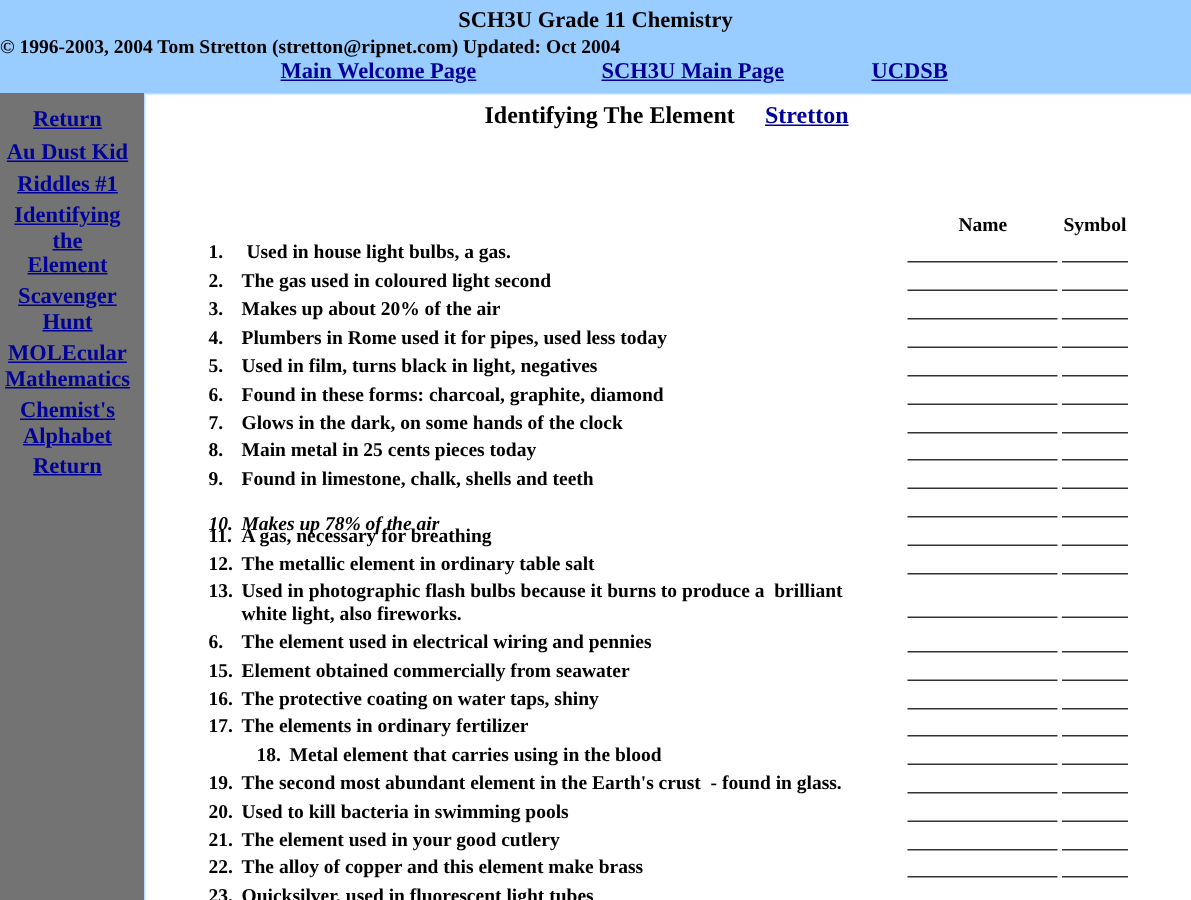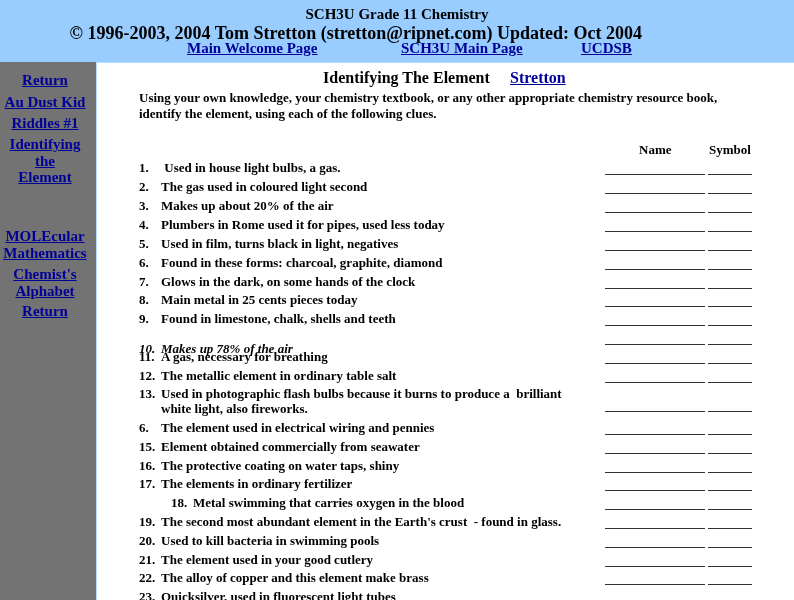--- a/index.html
+++ b/index.html
@@ -16,21 +16,21 @@
     .header {
       position: absolute; left: 0; top: 0; width: 794px; height: 62px;
       background: #99CCFF; text-align: center;
     }
     .header .title {
       position: absolute; left: 0; width: 794px; top: 6px;
       font-size: 15px; font-weight: bold; text-align: center;
     }
     .header .copyright {
       position: absolute; left: 0; width: 642px; top: 23px;
-      font-size: 18px; font-weight: bold; text-align: right;
+      font-size: 13px; font-weight: bold; text-align: left;
     }
     .header .nav a {
       position: absolute; top: 40px; font-size: 15px;
     }
     .sidebar {
       position: absolute; left: 0; top: 62px; width: 96px; height: 538px;
       background: #737373;
     }
     .sidebar a {
       display: block; text-align: center; font-size: 15px; line-height: 16.5px;
@@ -77,29 +77,29 @@
     <a href="#" style="left:401px">SCH3U Main Page</a>
     <a href="#" style="left:581px">UCDSB</a>
   </div>
 </div>
 
 <div class="sidebar">
   <a href="#" style="top:10px">Return</a>
   <a href="#" style="top:32px">Au Dust Kid</a>
   <a href="#" style="top:53px">Riddles #1</a>
   <a href="#" style="top:74px; width:86px; left:2px; word-spacing:60px;">Identifying the Element</a>
+  <a href="#" style="top:128px; word-spacing:60px;">Scavenger Hunt</a>
   <a href="#" style="top:166px; word-spacing:60px;">MOLEcular Mathematics</a>
   <a href="#" style="top:204px; word-spacing:60px;">Chemist's Alphabet</a>
   <a href="#" style="top:241px">Return</a>
 </div>
 
 <div class="content">
   <div class="page-heading">Identifying The Element</div>
   <a href="#" class="answers-link">Stretton</a>
-  <div class="intro">Using your own knowledge, your chemistry textbook, or any other appropriate chemistry resource book, identify the element, using each of the following clues.</div>
 
   <div class="col-head" style="left:542px">Name</div>
   <div class="col-head" style="left:612px">Symbol</div>
 
   <div id="clue-list">
       <div class="clue" style="top: 97px;">
         <span class="num">1.</span>
         <span class="text"> Used in house light bulbs, a gas.</span>
       </div>
       <div class="blank" style="left: 508px; width: 100px; top: 111px;"></div>
@@ -195,21 +195,21 @@
       <div class="blank" style="left: 508px; width: 100px; top: 409px;"></div>
       <div class="blank" style="left: 611px; width: 44px; top: 409px;"></div>
       <div class="clue" style="top: 413px;">
         <span class="num">17.</span>
         <span class="text">The elements in ordinary fertilizer</span>
       </div>
       <div class="blank" style="left: 508px; width: 100px; top: 427px;"></div>
       <div class="blank" style="left: 611px; width: 44px; top: 427px;"></div>
       <div class="clue" style="top: 432px; margin-left: 32px;">
         <span class="num">18.</span>
-        <span class="text">Metal swimming that carries oxygen in the blood</span>
+        <span class="text">Metal element that carries using in the blood</span>
       </div>
       <div class="blank" style="left: 508px; width: 100px; top: 446px;"></div>
       <div class="blank" style="left: 611px; width: 44px; top: 446px;"></div>
       <div class="clue" style="top: 451px;">
         <span class="num">19.</span>
         <span class="text">The second most abundant element in the Earth's crust  - found in glass.</span>
       </div>
       <div class="blank" style="left: 508px; width: 100px; top: 465px;"></div>
       <div class="blank" style="left: 611px; width: 44px; top: 465px;"></div>
       <div class="clue" style="top: 470px;">

